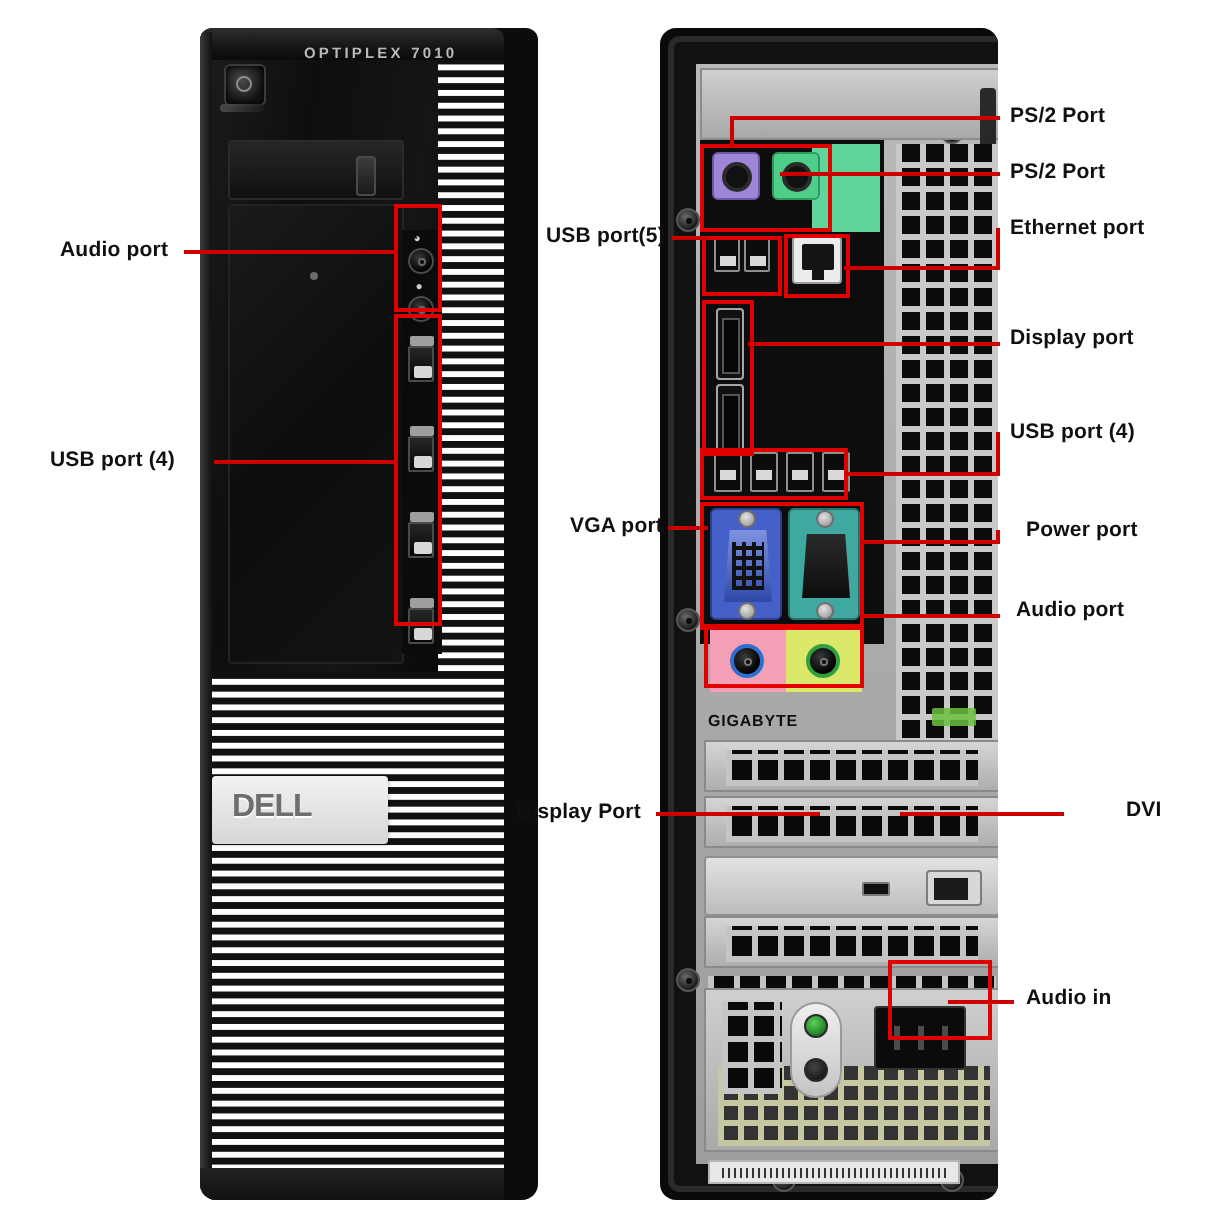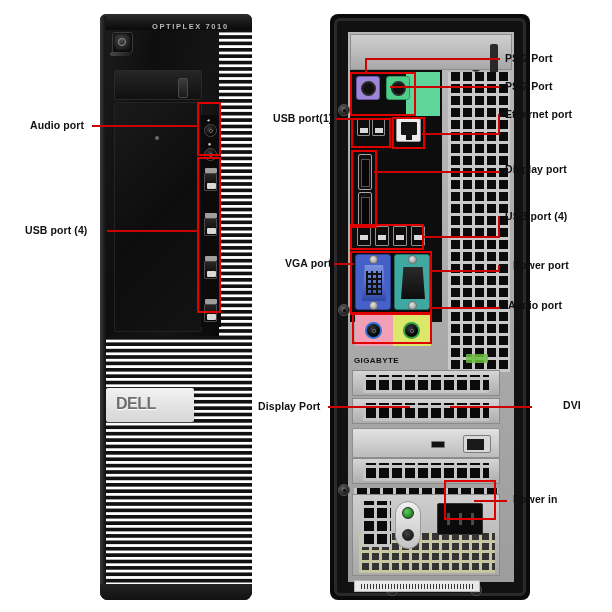--- a/index.html
+++ b/index.html
@@ -12,21 +12,21 @@
   .lbl{position:absolute;font-family:"Liberation Sans",sans-serif;
        font-weight:bold;font-size:10.5px;color:#101010;white-space:nowrap;
        letter-spacing:.1px;line-height:11px;}
   .leader{position:absolute;background:#cc0000;height:2px;}
   .leaderv{position:absolute;background:#cc0000;width:2px;}
   .box{position:absolute;border:2px solid #e00000;box-sizing:border-box;}
 
   
   .front{position:absolute;left:100px;top:14px;width:152px;height:586px;
          border-radius:6px 6px 8px 8px;overflow:hidden;
-         background:#0c0c0c;}
+         background:#0c0c0c;padding-left:17px;}
   .front-top{position:absolute;left:0;top:0;width:152px;height:16px;
         background:linear-gradient(180deg,#2e2e2e 0%,#171717 55%,#0a0a0a 100%);
         border-radius:6px 6px 0 0;}
   .front-black{position:absolute;left:0;top:2px;width:119px;height:320px;
         background:linear-gradient(100deg,#1d1d1d 0%,#0e0e0e 35%,#151515 70%,#090909 100%);
         border-radius:5px 0 0 0;}
   .front-bezel-edge{position:absolute;left:0;top:2px;width:6px;height:585px;
         background:linear-gradient(90deg,#3a3a3a,#111);}
   .optiplex{position:absolute;left:52px;top:8px;font-size:7.5px;font-weight:bold;
         color:#b9b9b9;letter-spacing:1.6px;font-family:"Liberation Sans",sans-serif;}
@@ -80,21 +80,21 @@
         background:linear-gradient(180deg,#f2f2f2,#d6d6d6);border-radius:2px;
         box-shadow:0 0 2px rgba(0,0,0,.35);}
   .dellword{position:absolute;left:16px;top:381px;font-size:16px;font-weight:bold;
         letter-spacing:-.5px;color:#6e6e6e;font-family:"Liberation Sans",sans-serif;
         text-shadow:0 1px 0 #fff;}
   .front-foot{position:absolute;left:0;top:570px;width:152px;height:30px;
         background:linear-gradient(180deg,#222 0%,#101010 60%,#050505 100%);
         border-radius:0 0 8px 8px;}
 
   
-  .rear{position:absolute;left:330px;top:14px;width:200px;height:586px;
+  .rear{position:absolute;left:330px;top:14px;width:169px;height:586px;
         background:#0a0a0a;border-radius:8px;overflow:hidden;}
   .rear-frame{position:absolute;left:4px;top:4px;width:192px;height:578px;
         border:3px solid #2a2a2a;border-radius:6px;box-sizing:border-box;background:#111;}
   .rear-inner{position:absolute;left:18px;top:18px;width:166px;height:550px;
         background:linear-gradient(180deg,#b9b9b9,#9d9d9d);}
   .screw{position:absolute;width:12px;height:12px;border-radius:50%;
         background:radial-gradient(circle at 40% 35%,#6a6a6a,#1b1b1b 70%);
         border:1px solid #555;box-sizing:border-box;}
   .screw:after{content:"";position:absolute;left:3.5px;top:3.5px;width:3px;height:3px;
         border-radius:50%;background:#0c0c0c;}
@@ -366,21 +366,21 @@
   <div class="box" style="left:352px;top:312px;width:80px;height:32px;"></div>
   <div class="box" style="left:444px;top:480px;width:52px;height:40px;"></div>
 
   <div class="leaderv" style="left:365px;top:58px;height:16px;"></div>
   <div class="leader" style="left:365px;top:58px;width:135px;"></div>
   <div class="lbl" style="left:505px;top:53px;">PS/2 Port</div>
 
   <div class="leader" style="left:390px;top:86px;width:110px;"></div>
   <div class="lbl" style="left:505px;top:81px;">PS/2 Port</div>
 
-  <div class="lbl" style="left:273px;top:113px;">USB port(1)</div>
+  <div class="lbl" style="left:273px;top:113px;">USB port(5)</div>
   <div class="leader" style="left:336px;top:118px;width:18px;"></div>
 
   <div class="leader" style="left:422px;top:133px;width:78px;"></div>
   <div class="lbl" style="left:505px;top:109px;">Ethernet port</div>
   <div class="leaderv" style="left:498px;top:114px;height:20px;"></div>
 
   <div class="leader" style="left:374px;top:171px;width:126px;"></div>
   <div class="lbl" style="left:505px;top:164px;">Display port</div>
 
   <div class="leader" style="left:422px;top:236px;width:78px;"></div>
@@ -397,15 +397,15 @@
   <div class="leader" style="left:430px;top:307px;width:70px;"></div>
   <div class="lbl" style="left:508px;top:300px;">Audio port</div>
 
   <div class="lbl" style="left:258px;top:401px;">Display Port</div>
   <div class="leader" style="left:328px;top:406px;width:82px;"></div>
 
   <div class="leader" style="left:450px;top:406px;width:82px;"></div>
   <div class="lbl" style="left:563px;top:400px;">DVI</div>
 
   <div class="leader" style="left:474px;top:500px;width:33px;"></div>
-  <div class="lbl" style="left:513px;top:494px;">Power in</div>
+  <div class="lbl" style="left:513px;top:494px;">Audio in</div>
 
 </div>
 
 </body></html>

